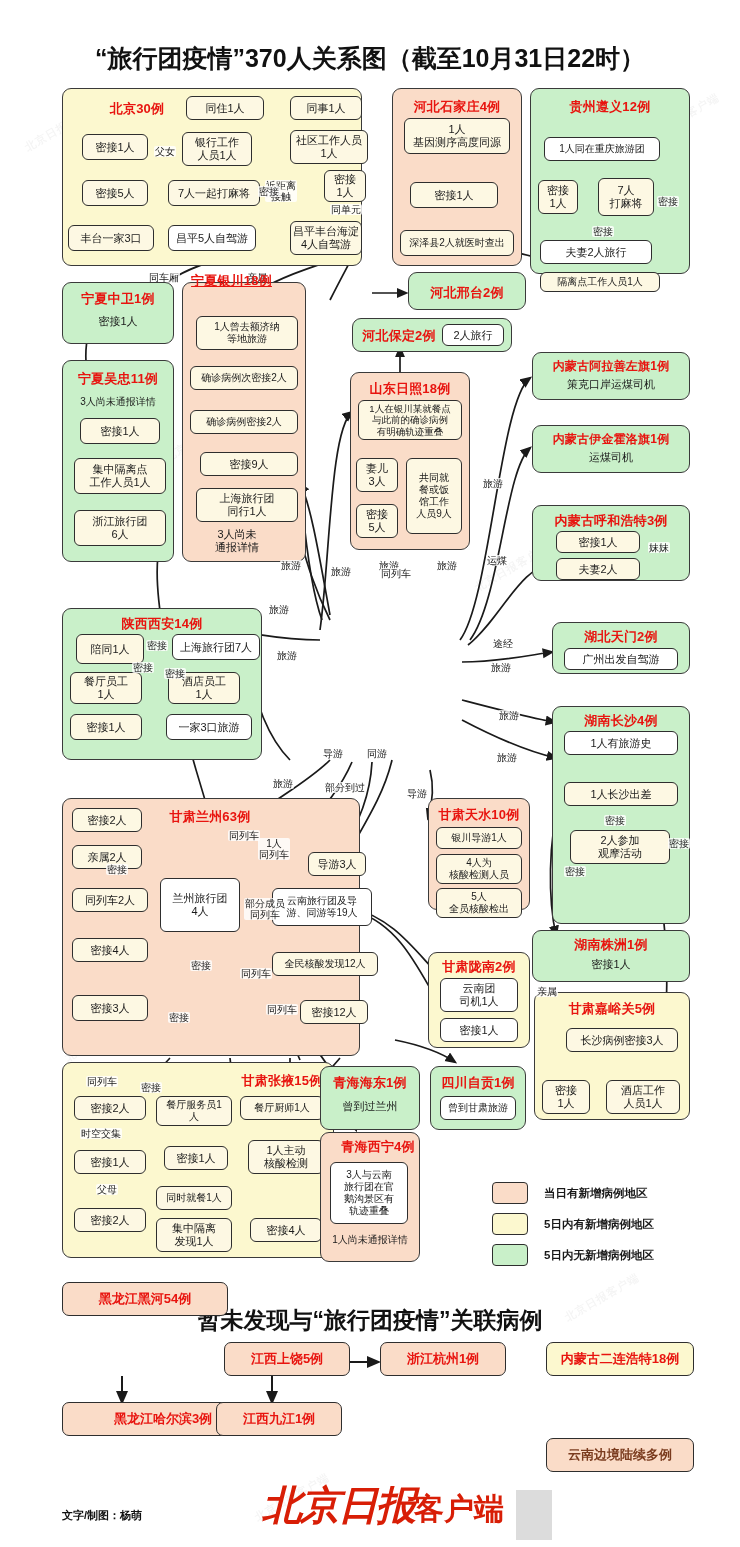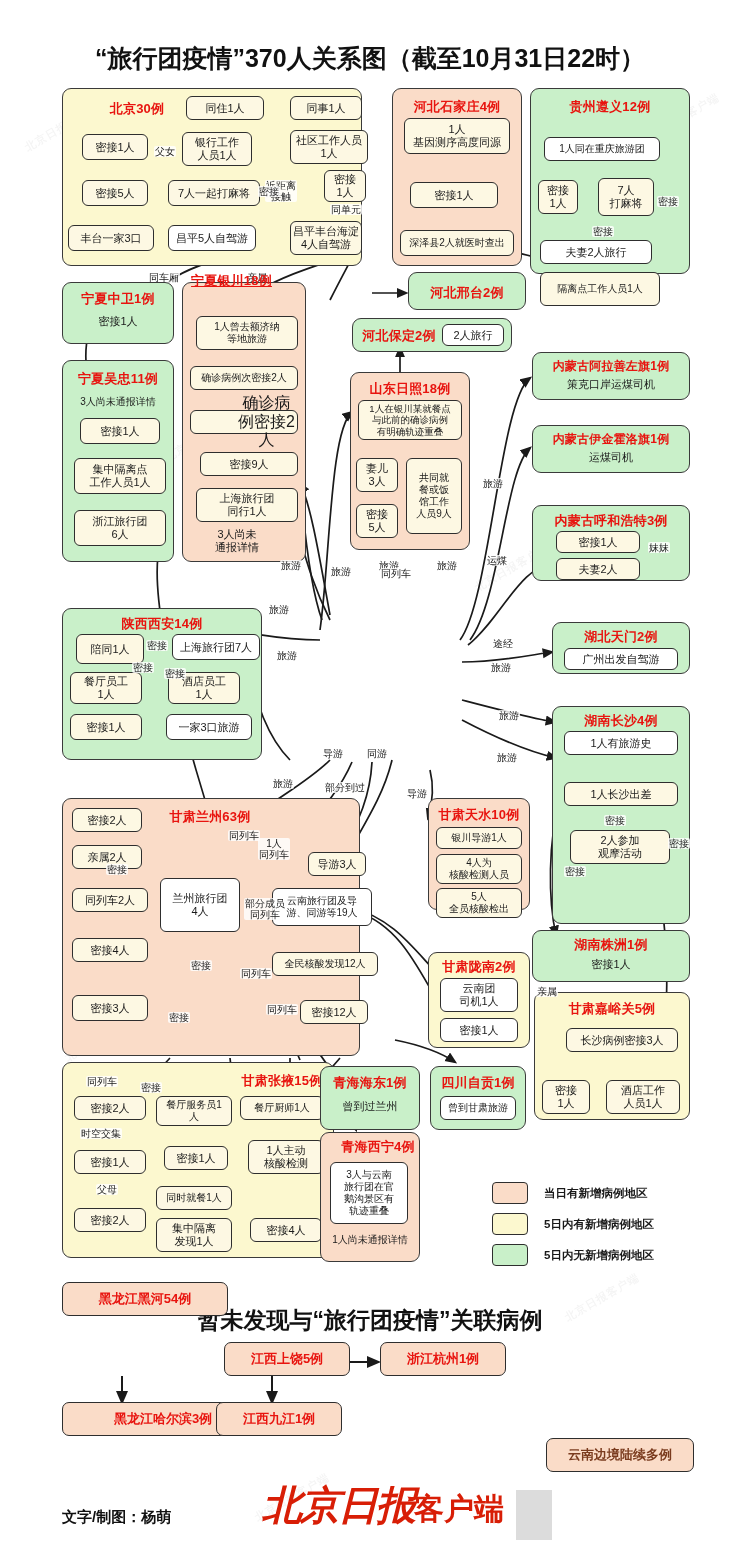--- a/index.html
+++ b/index.html
@@ -42,21 +42,21 @@
   
   .lg-sw{position:absolute;width:34px;height:20px;border:1.4px solid #2e2e2e;border-radius:4px;}
   .lg-tx{position:absolute;font-size:11.5px;font-weight:bold;color:#1a1a1a;}
 
   
   .bbox{position:absolute;box-sizing:border-box;border:1.5px solid #2e2e2e;border-radius:7px;
         background:#fadcc8;display:flex;align-items:center;justify-content:center;
         color:#e8140f;font-weight:bold;font-size:13px;}
   .bbox.yellow{background:#fcf8cf;}
 
-  .credit{position:absolute;font-size:15px;font-weight:bold;color:#111;}
+  .credit{position:absolute;font-size:11px;font-weight:bold;color:#111;}
   .logo{position:absolute;color:#d81e06;font-weight:bold;}
   .logo .a{font-size:40px;font-style:italic;letter-spacing:-2px;}
   .logo .b{font-size:30px;}
   .grayblock{position:absolute;background:#dcdcdc;}
 </style>
 </head>
 <body>
 
 <div id="page">
 
@@ -223,21 +223,21 @@
   <div class="node n-cream" style="left:400px;top:230px;width:114px;height:26px;font-size:10px;">深泽县2人就医时查出</div>
 
   <div class="region r-green" style="left:530px;top:88px;width:160px;height:186px;"></div>
   <div class="r-title" style="left:530px;top:98px;width:160px;">贵州遵义12例</div>
   <div class="node n-white" style="left:544px;top:137px;width:116px;height:24px;font-size:10px;">1人同在重庆旅游团</div>
   <div class="node n-cream" style="left:538px;top:180px;width:40px;height:34px;white-space:pre-line;">密接
 1人</div>
   <div class="node n-cream" style="left:598px;top:178px;width:56px;height:38px;white-space:pre-line;">7人
 打麻将</div>
   <div class="node n-white" style="left:540px;top:240px;width:112px;height:24px;">夫妻2人旅行</div>
-  <div class="node n-cream" style="left:540px;top:272px;width:120px;height:34px;font-size:10px;">隔离点工作人员1人</div>
+  <div class="node n-cream" style="left:540px;top:272px;width:120px;height:20px;font-size:10px;">隔离点工作人员1人</div>
   <div class="elabel" style="left:657px;top:196px;">密接</div>
   <div class="elabel" style="left:592px;top:226px;">密接</div>
 
   <div class="region r-green" style="left:62px;top:282px;width:112px;height:62px;"></div>
   <div class="r-title" style="left:62px;top:290px;width:112px;">宁夏中卫1例</div>
   <div class="plain" style="left:62px;top:315px;width:112px;">密接1人</div>
 
   <div class="region r-green" style="left:62px;top:360px;width:112px;height:202px;"></div>
   <div class="r-title" style="left:62px;top:370px;width:112px;">宁夏吴忠11例</div>
   <div class="plain" style="left:62px;top:396px;width:112px;font-size:10px;">3人尚未通报详情</div>
@@ -245,21 +245,21 @@
   <div class="node n-cream" style="left:74px;top:458px;width:92px;height:36px;white-space:pre-line;">集中隔离点
 工作人员1人</div>
   <div class="node n-cream" style="left:74px;top:510px;width:92px;height:36px;white-space:pre-line;">浙江旅行团
 6人</div>
 
   <div class="region r-pink" style="left:182px;top:282px;width:124px;height:280px;"></div>
   <div class="r-title" style="left:182px;top:272px;width:99px;text-decoration:underline;">宁夏银川18例</div>
   <div class="node n-cream" style="left:196px;top:316px;width:102px;height:34px;white-space:pre-line;font-size:10px;">1人曾去额济纳
 等地旅游</div>
   <div class="node n-cream" style="left:190px;top:366px;width:108px;height:24px;font-size:10px;">确诊病例次密接2人</div>
-  <div class="node n-cream" style="left:190px;top:410px;width:108px;height:24px;font-size:16px;padding-left:47px;">确诊病例密接2人</div>
+  <div class="node n-cream" style="left:190px;top:410px;width:108px;height:24px;font-size:10px;">确诊病例密接2人</div>
   <div class="node n-cream" style="left:200px;top:452px;width:98px;height:24px;">密接9人</div>
   <div class="node n-cream" style="left:196px;top:488px;width:102px;height:34px;white-space:pre-line;">上海旅行团
 同行1人</div>
   <div class="plain" style="left:182px;top:528px;width:110px;white-space:pre-line;">3人尚未
 通报详情</div>
 
   <div class="region r-green" style="left:408px;top:272px;width:118px;height:38px;"></div>
   <div class="r-title" style="left:408px;top:284px;width:118px;">河北邢台2例</div>
   <div class="region r-green" style="left:352px;top:318px;width:160px;height:34px;"></div>
   <div class="r-title" style="left:352px;top:327px;width:94px;">河北保定2例</div>
@@ -437,20 +437,21 @@
   <div class="lg-sw" id="lg2" style="left:492px;top:1244px;background:#c9f0c9;"></div>
   <div class="lg-tx" style="left:544px;top:1248px;">5日内无新增病例地区</div>
 
   <div class="subtitle2" style="top:1305px;">暂未发现与“旅行团疫情”关联病例</div>
 
   <div class="bbox" style="left:62px;top:1282px;width:166px;height:34px;">黑龙江黑河54例</div>
   <div class="bbox" style="left:62px;top:1402px;width:166px;height:34px;padding-left:36px;">黑龙江哈尔滨3例</div>
   <div class="bbox" style="left:216px;top:1342px;width:126px;height:34px;margin-left:8px;">江西上饶5例</div>
   <div class="bbox" style="left:216px;top:1402px;width:126px;height:34px;">江西九江1例</div>
   <div class="bbox" style="left:380px;top:1342px;width:126px;height:34px;">浙江杭州1例</div>
+  <div class="bbox yellow" style="left:546px;top:1342px;width:148px;height:34px;">内蒙古二连浩特18例</div>
   <div class="bbox" style="left:546px;top:1402px;width:148px;height:34px;color:#7a3b1e;margin-top:36px;">云南边境陆续多例</div>
 
   <div class="credit" style="left:62px;top:1508px;">文字/制图：杨萌</div>
   <div class="logo" style="left:262px;top:1478px;">
     <span class="a">北京日报</span><span class="b">客户端</span>
   </div>
   <div class="grayblock" style="left:516px;top:1490px;width:36px;height:50px;"></div>
 
 </div>
 

